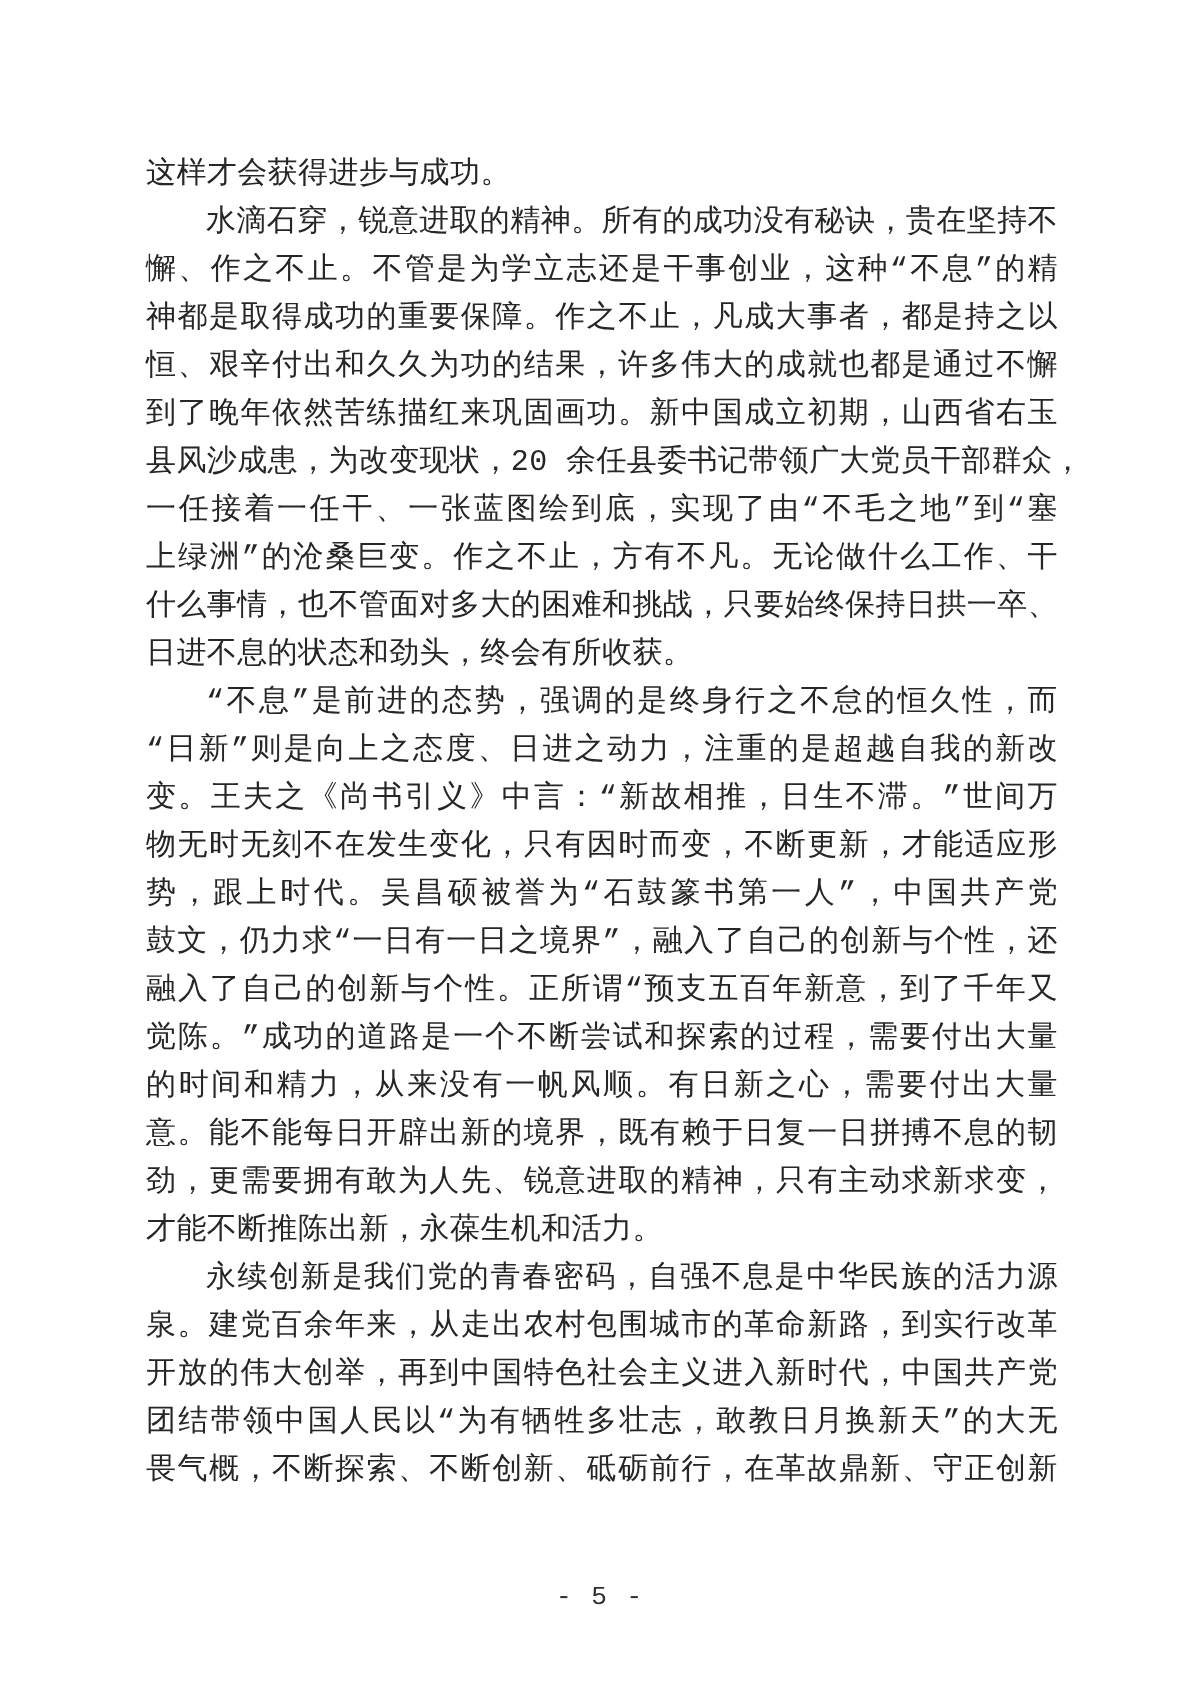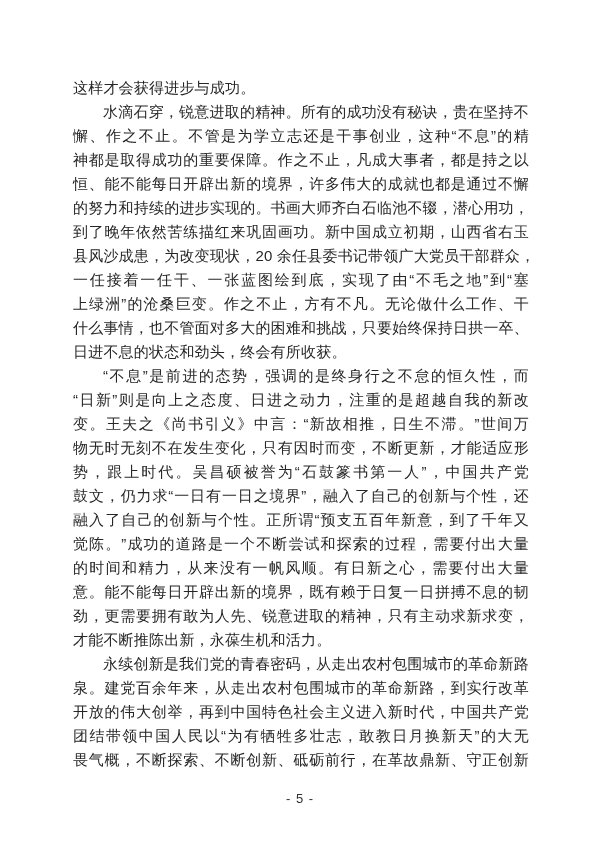--- a/index.html
+++ b/index.html
@@ -6,21 +6,21 @@
     margin: 0;
     padding: 0;
     background: #ffffff;
   }
   .page {
     position: relative;
     width: 600px;
     height: 849px;
     background: #ffffff;
     overflow: hidden;
-    font-family: Liberation Sans, sans-serif;
+    font-family: Liberation Mono, monospace;
     color: #262626;
   }
   .doc-body {
     position: absolute;
     left: 73px;
     top: 76px;
     width: 456px;
   }
   .paragraph {
     margin: 0;
@@ -59,22 +59,21 @@
 
 <div class="page">
   <div class="doc-body" id="doc-body">
       <div class="paragraph">
         <div class="text-line para-end">这样才会获得进步与成功。</div>
       </div>
       <div class="paragraph">
         <div class="text-line indent">水滴石穿，锐意进取的精神。所有的成功没有秘诀，贵在坚持不</div>
         <div class="text-line">懈、作之不止。不管是为学立志还是干事创业，这种“不息”的精</div>
         <div class="text-line">神都是取得成功的重要保障。作之不止，凡成大事者，都是持之以</div>
-        <div class="text-line">恒、能不能每日开辟出新的境界，许多伟大的成就也都是通过不懈</div>
-        <div class="text-line">的努力和持续的进步实现的。书画大师齐白石临池不辍，潜心用功，</div>
+        <div class="text-line">恒、艰辛付出和久久为功的结果，许多伟大的成就也都是通过不懈</div>
         <div class="text-line">到了晚年依然苦练描红来巩固画功。新中国成立初期，山西省右玉</div>
         <div class="text-line">县风沙成患，为改变现状，20 余任县委书记带领广大党员干部群众，</div>
         <div class="text-line">一任接着一任干、一张蓝图绘到底，实现了由“不毛之地”到“塞</div>
         <div class="text-line">上绿洲”的沧桑巨变。作之不止，方有不凡。无论做什么工作、干</div>
         <div class="text-line">什么事情，也不管面对多大的困难和挑战，只要始终保持日拱一卒、</div>
         <div class="text-line para-end">日进不息的状态和劲头，终会有所收获。</div>
       </div>
       <div class="paragraph">
         <div class="text-line indent">“不息”是前进的态势，强调的是终身行之不怠的恒久性，而</div>
         <div class="text-line">“日新”则是向上之态度、日进之动力，注重的是超越自我的新改</div>
@@ -83,21 +82,21 @@
         <div class="text-line">势，跟上时代。吴昌硕被誉为“石鼓篆书第一人”，中国共产党</div>
         <div class="text-line">鼓文，仍力求“一日有一日之境界”，融入了自己的创新与个性，还</div>
         <div class="text-line">融入了自己的创新与个性。正所谓“预支五百年新意，到了千年又</div>
         <div class="text-line">觉陈。”成功的道路是一个不断尝试和探索的过程，需要付出大量</div>
         <div class="text-line">的时间和精力，从来没有一帆风顺。有日新之心，需要付出大量</div>
         <div class="text-line">意。能不能每日开辟出新的境界，既有赖于日复一日拼搏不息的韧</div>
         <div class="text-line">劲，更需要拥有敢为人先、锐意进取的精神，只有主动求新求变，</div>
         <div class="text-line para-end">才能不断推陈出新，永葆生机和活力。</div>
       </div>
       <div class="paragraph">
-        <div class="text-line indent">永续创新是我们党的青春密码，从走出农村包围城市的革命新路</div>
+        <div class="text-line indent">永续创新是我们党的青春密码，自强不息是中华民族的活力源</div>
         <div class="text-line">泉。建党百余年来，从走出农村包围城市的革命新路，到实行改革</div>
         <div class="text-line">开放的伟大创举，再到中国特色社会主义进入新时代，中国共产党</div>
         <div class="text-line">团结带领中国人民以“为有牺牲多壮志，敢教日月换新天”的大无</div>
         <div class="text-line">畏气概，不断探索、不断创新、砥砺前行，在革故鼎新、守正创新</div>
       </div>
     </div>
   <div class="page-footer">- 5 -</div>
 </div>
 
 </body></html>

